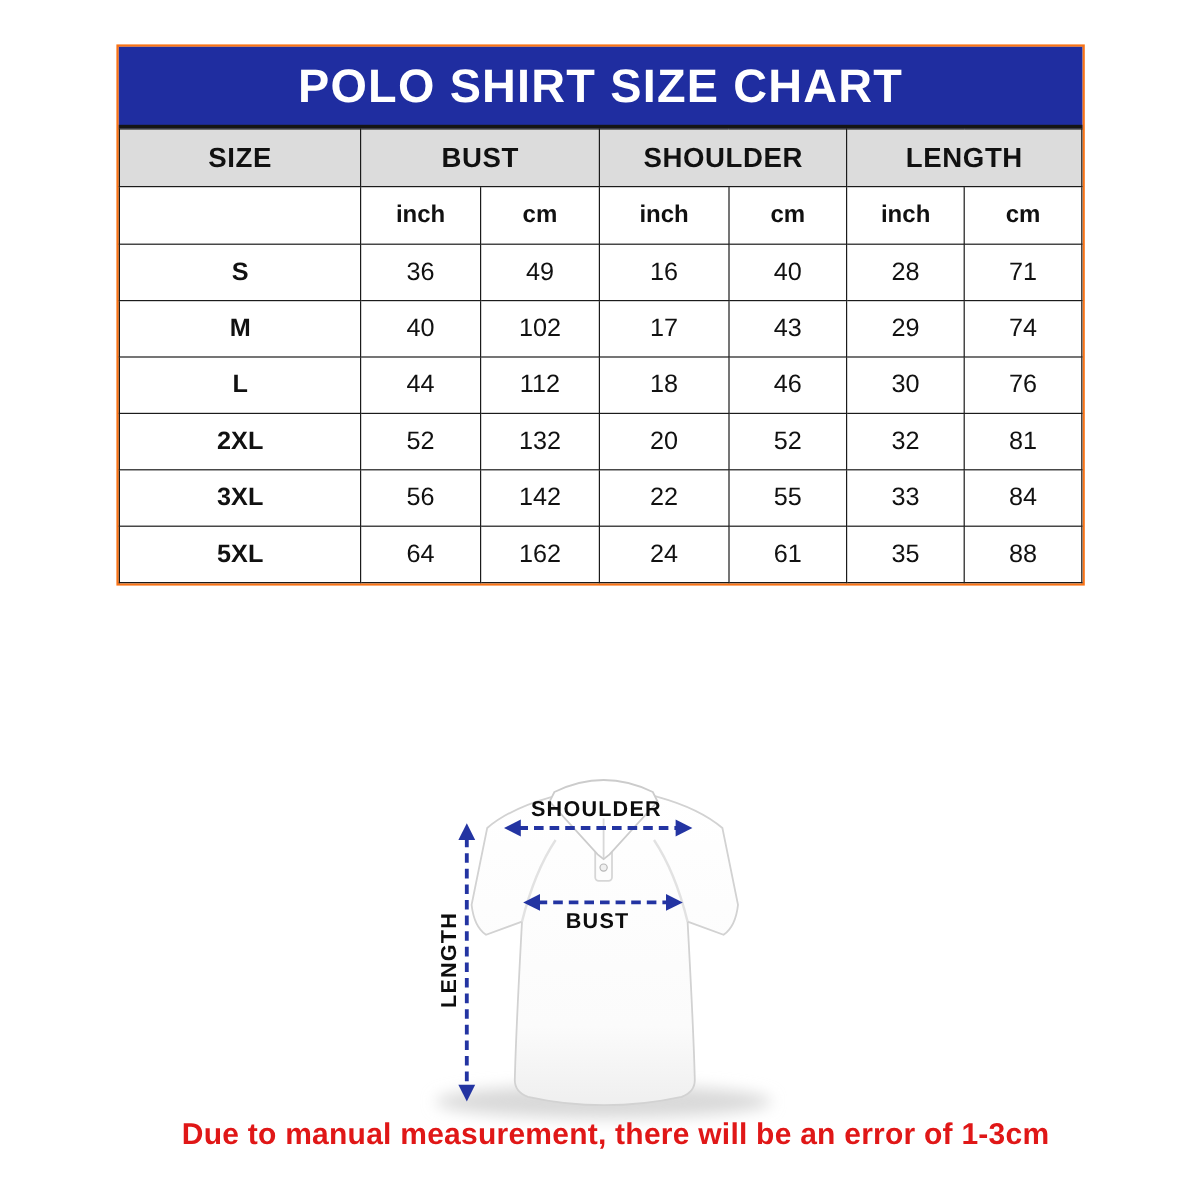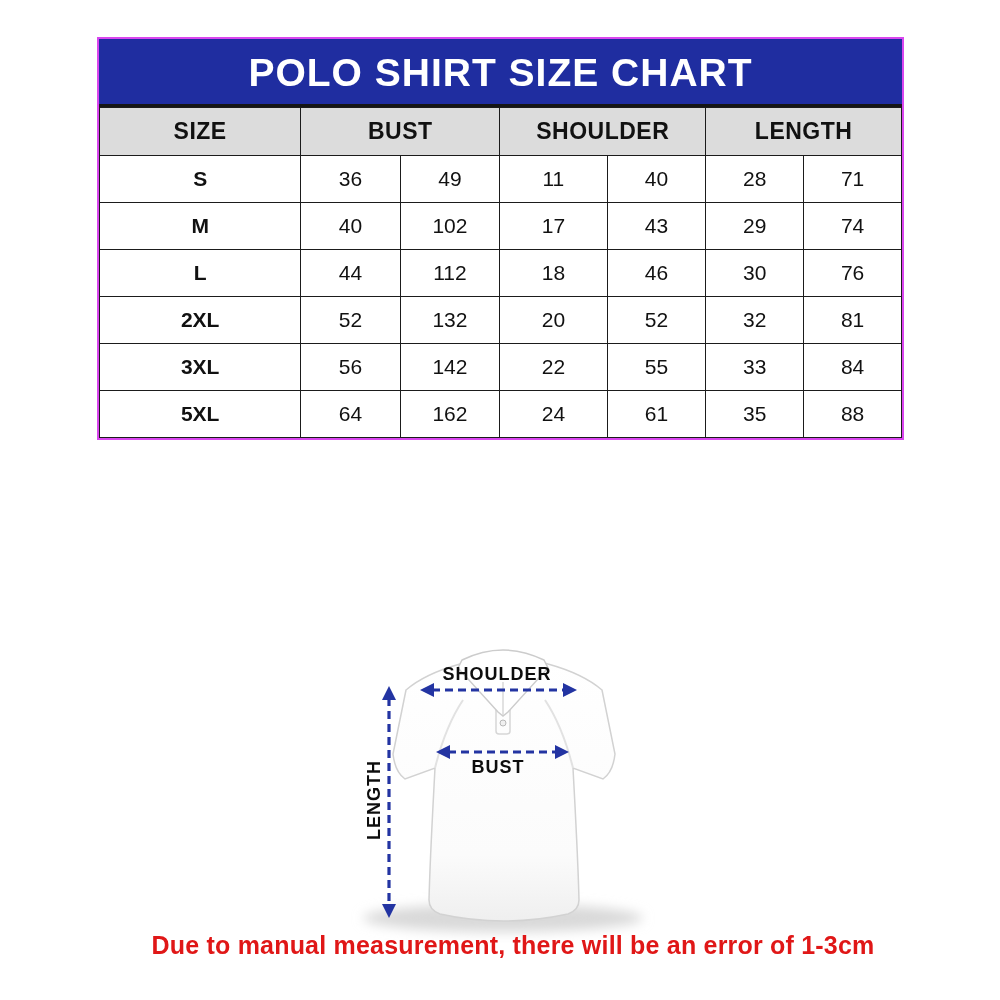--- a/index.html
+++ b/index.html
@@ -12,21 +12,21 @@
     background: #ffffff;
     overflow: hidden;
   }
 
   
   .size-chart {
     position: absolute;
     left: 97px;
     top: 37px;
     width: 807px;
-    border: 2px solid #d946ef;
+    border: 2px solid #f97316;
     background: #ffffff;
   }
   .title-bar {
     height: 68px;
     line-height: 68px;
     background: #1f2da0;
     border-bottom: 3px solid #151515;
     text-align: center;
     color: #ffffff;
     font-size: 39px;
@@ -124,27 +124,36 @@
         <col style="width:12.2%">
         <col style="width:12.2%">
       </colgroup>
       <tbody>
         <tr class="group-row">
           <th>SIZE</th>
           <th colspan="2">BUST</th>
           <th colspan="2">SHOULDER</th>
           <th colspan="2">LENGTH</th>
         </tr>
+        <tr class="unit-row">
+          <td></td>
+          <td>inch</td>
+          <td>cm</td>
+          <td>inch</td>
+          <td>cm</td>
+          <td>inch</td>
+          <td>cm</td>
+        </tr>
       </tbody>
       <tbody>
           <tr class="data-row">
             <td class="size-cell">S</td>
             <td>36</td>
             <td>49</td>
-            <td>11</td>
+            <td>16</td>
             <td>40</td>
             <td>28</td>
             <td>71</td>
           </tr>
           <tr class="data-row">
             <td class="size-cell">M</td>
             <td>40</td>
             <td>102</td>
             <td>17</td>
             <td>43</td>

